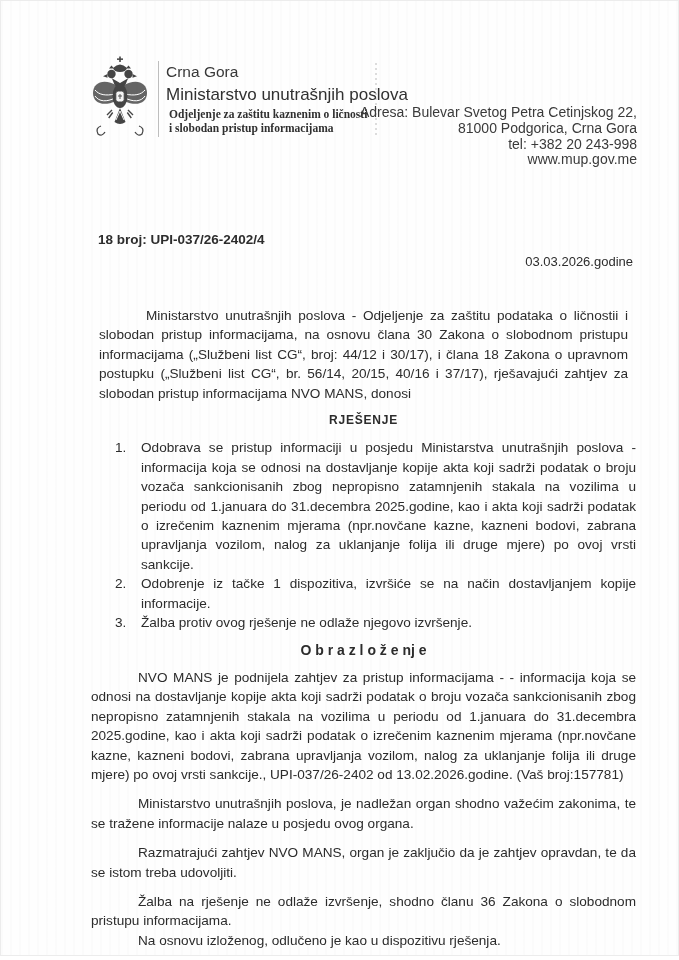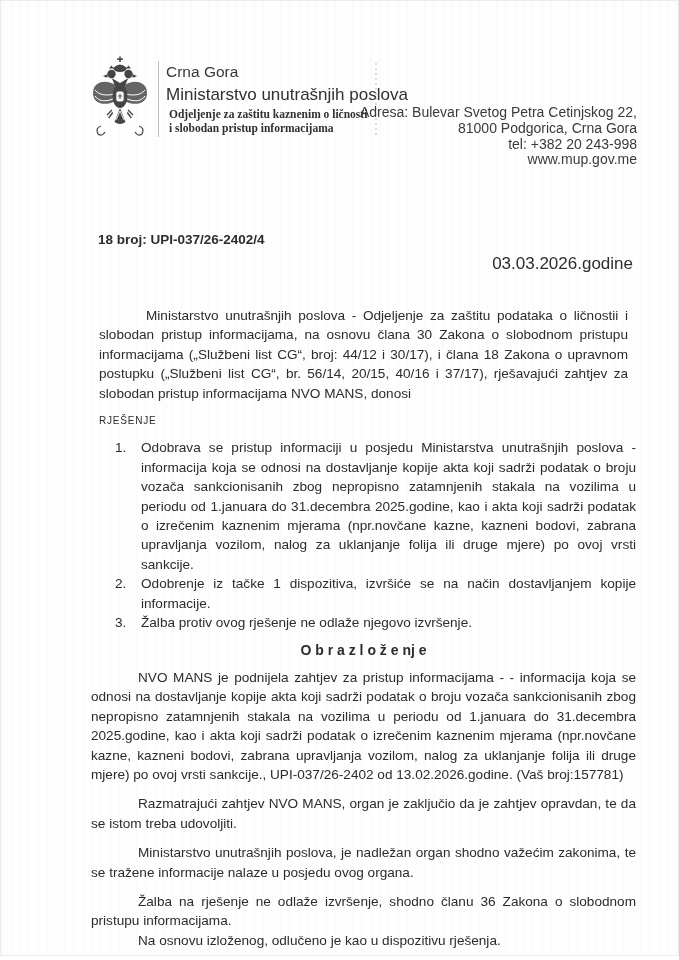--- a/index.html
+++ b/index.html
@@ -24,28 +24,28 @@
     background: repeating-linear-gradient(#9a9a9a 0 2px, transparent 2px 5px); opacity:0.35; }
   .country  { position:absolute; left:165px; top:62px;  font-size:15.5px; color:#3a3a3a; }
   .ministry { position:absolute; left:165px; top:84px;  font-size:17px;   color:#333333; }
   .dept { position:absolute; left:168px; top:106px; font-family:"Liberation Serif", serif;
     font-weight:bold; font-size:11.5px; line-height:14px; color:#323232; }
   .address { position:absolute; right:41px; top:104px; text-align:right;
     font-size:14px; line-height:15.8px; color:#3c3c3c; }
 
   
   .ref  { position:absolute; left:97px;  top:231px; font-size:13.5px;font-weight:bold; }
-  .date { position:absolute; right:45px; top:253px; font-size:17px; }
+  .date { position:absolute; right:45px; top:253px; font-size:13px; }
 
   
   .body { position:absolute; left:90px; top:297px; width:545px;
     font-size:13.6px; line-height:19.4px; text-align:justify; color:#2e2e2e; }
   .body p { margin:8px; }
   .indent { text-indent:47px; }
-  .doc-heading { text-align:left; font-weight:normal; font-size:10px; letter-spacing:0.8px;
+  .doc-heading { text-align:center; font-weight:bold; font-size:12px; letter-spacing:0.8px;
     margin:9px 0 10px 0; text-indent:0; }
   .expl-heading { text-align:center; font-weight:bold; font-size:14px;
     margin:21px 0 23px 0; text-indent:0; }
   .li { display:flex; }
   .li .num { flex:none; width:50px; padding-left:24px; box-sizing:border-box; text-align:left; }
   .li .txt { flex:1; text-align:justify; }
   .expl p { margin:0 0 10px 0; }
   .expl p.no-gap { margin-bottom:0; }
 </style>
 </head>
@@ -123,21 +123,21 @@
         <div class="li">
           <span class="num">3.</span>
           <span class="txt">Žalba protiv ovog rješenje ne odlaže njegovo izvršenje.</span>
         </div>
       </div>
 
       <p class="expl-heading">O b r a z l o ž e nj e</p>
 
       <div class="expl">
         <p class="indent">NVO MANS je podnijela zahtjev za pristup informacijama - - informacija koja se odnosi na dostavljanje kopije akta koji sadrži podatak o broju vozača sankcionisanih zbog nepropisno zatamnjenih stakala na vozilima u periodu od 1.januara do 31.decembra 2025.godine, kao i akta koji sadrži podatak o izrečenim kaznenim mjerama (npr.novčane kazne, kazneni bodovi, zabrana upravljanja vozilom, nalog za uklanjanje folija ili druge mjere) po ovoj vrsti sankcije., UPI-037/26-2402 od 13.02.2026.godine. (Vaš broj:157781)</p>
+        <p class="indent">Ministarstvo unutrašnjih poslova, je nadležan organ shodno važećim zakonima, te se tražene informacije nalaze u posjedu ovog organa.</p>
         <p class="indent">Razmatrajući zahtjev NVO MANS, organ je zaključio da je zahtjev opravdan, te da se istom treba udovoljiti.</p>
-        <p class="indent">Ministarstvo unutrašnjih poslova, je nadležan organ shodno važećim zakonima, te se tražene informacije nalaze u posjedu ovog organa.</p>
         <p class="indent no-gap">Žalba na rješenje ne odlaže izvršenje, shodno članu 36 Zakona o slobodnom pristupu informacijama.</p>
         <p class="indent no-gap">Na osnovu izloženog, odlučeno je kao u dispozitivu rješenja.</p>
       </div>
     </div>
 
   </div>
 </div>
 
 </body></html>

